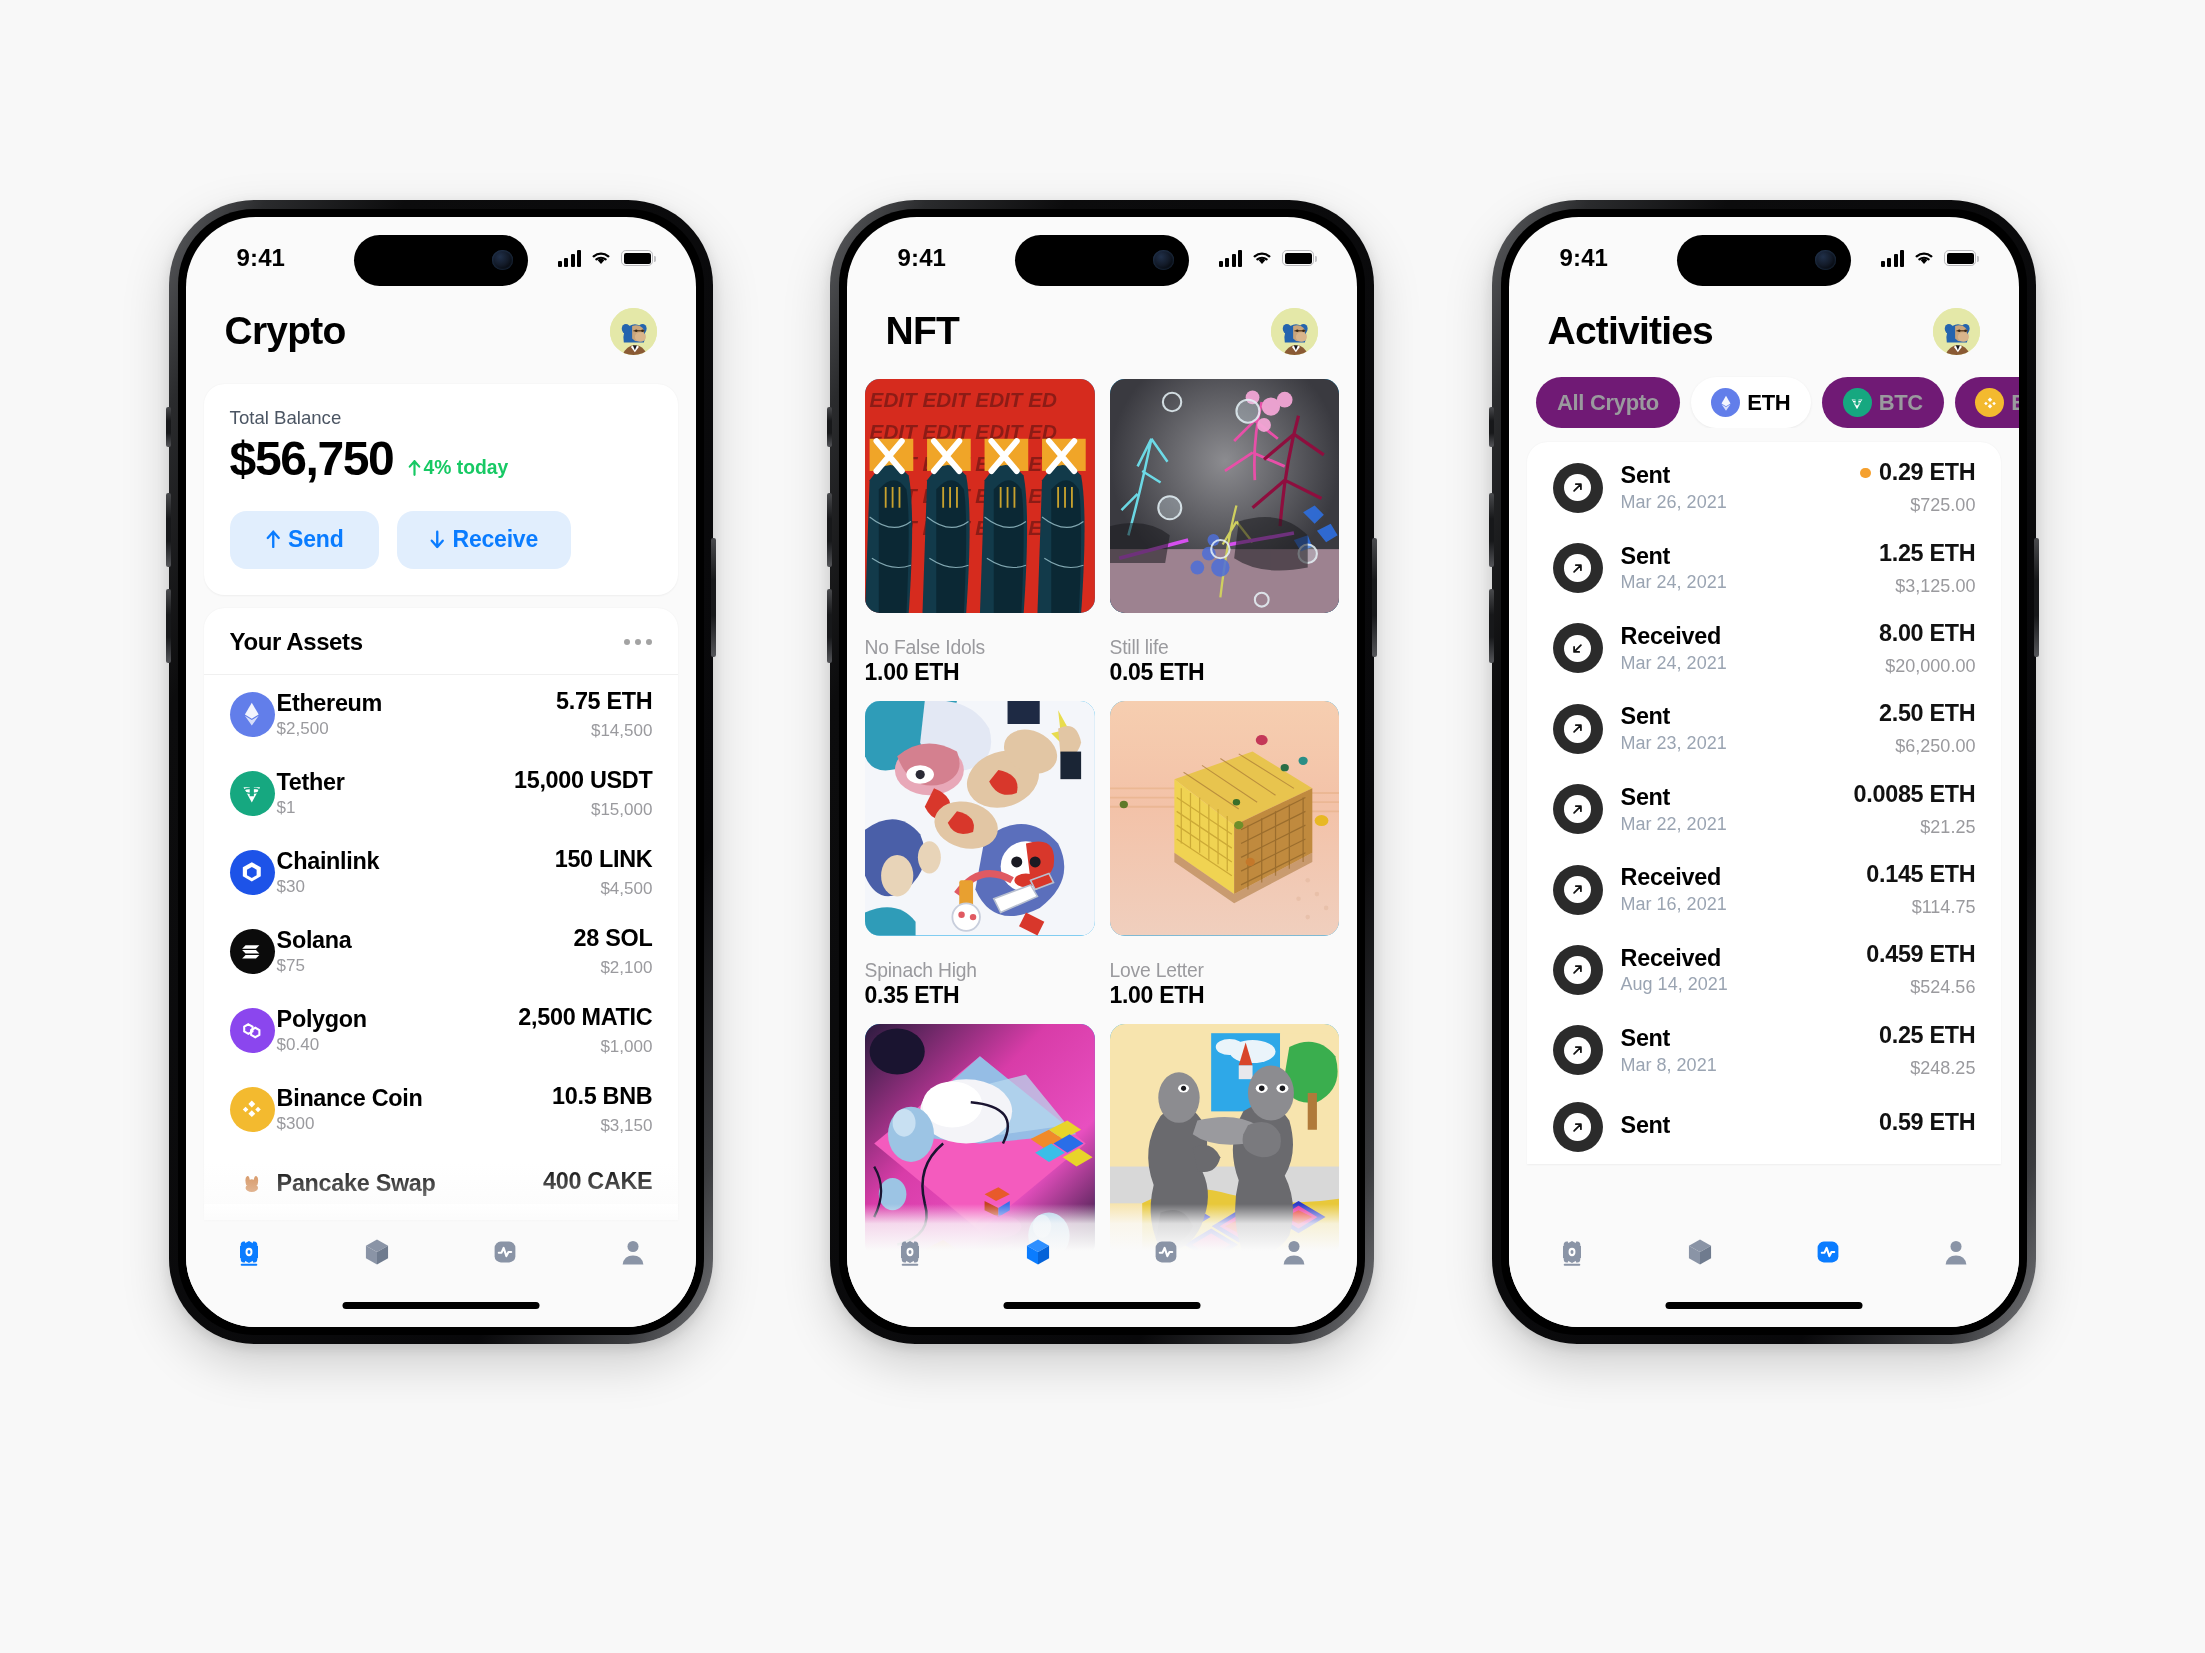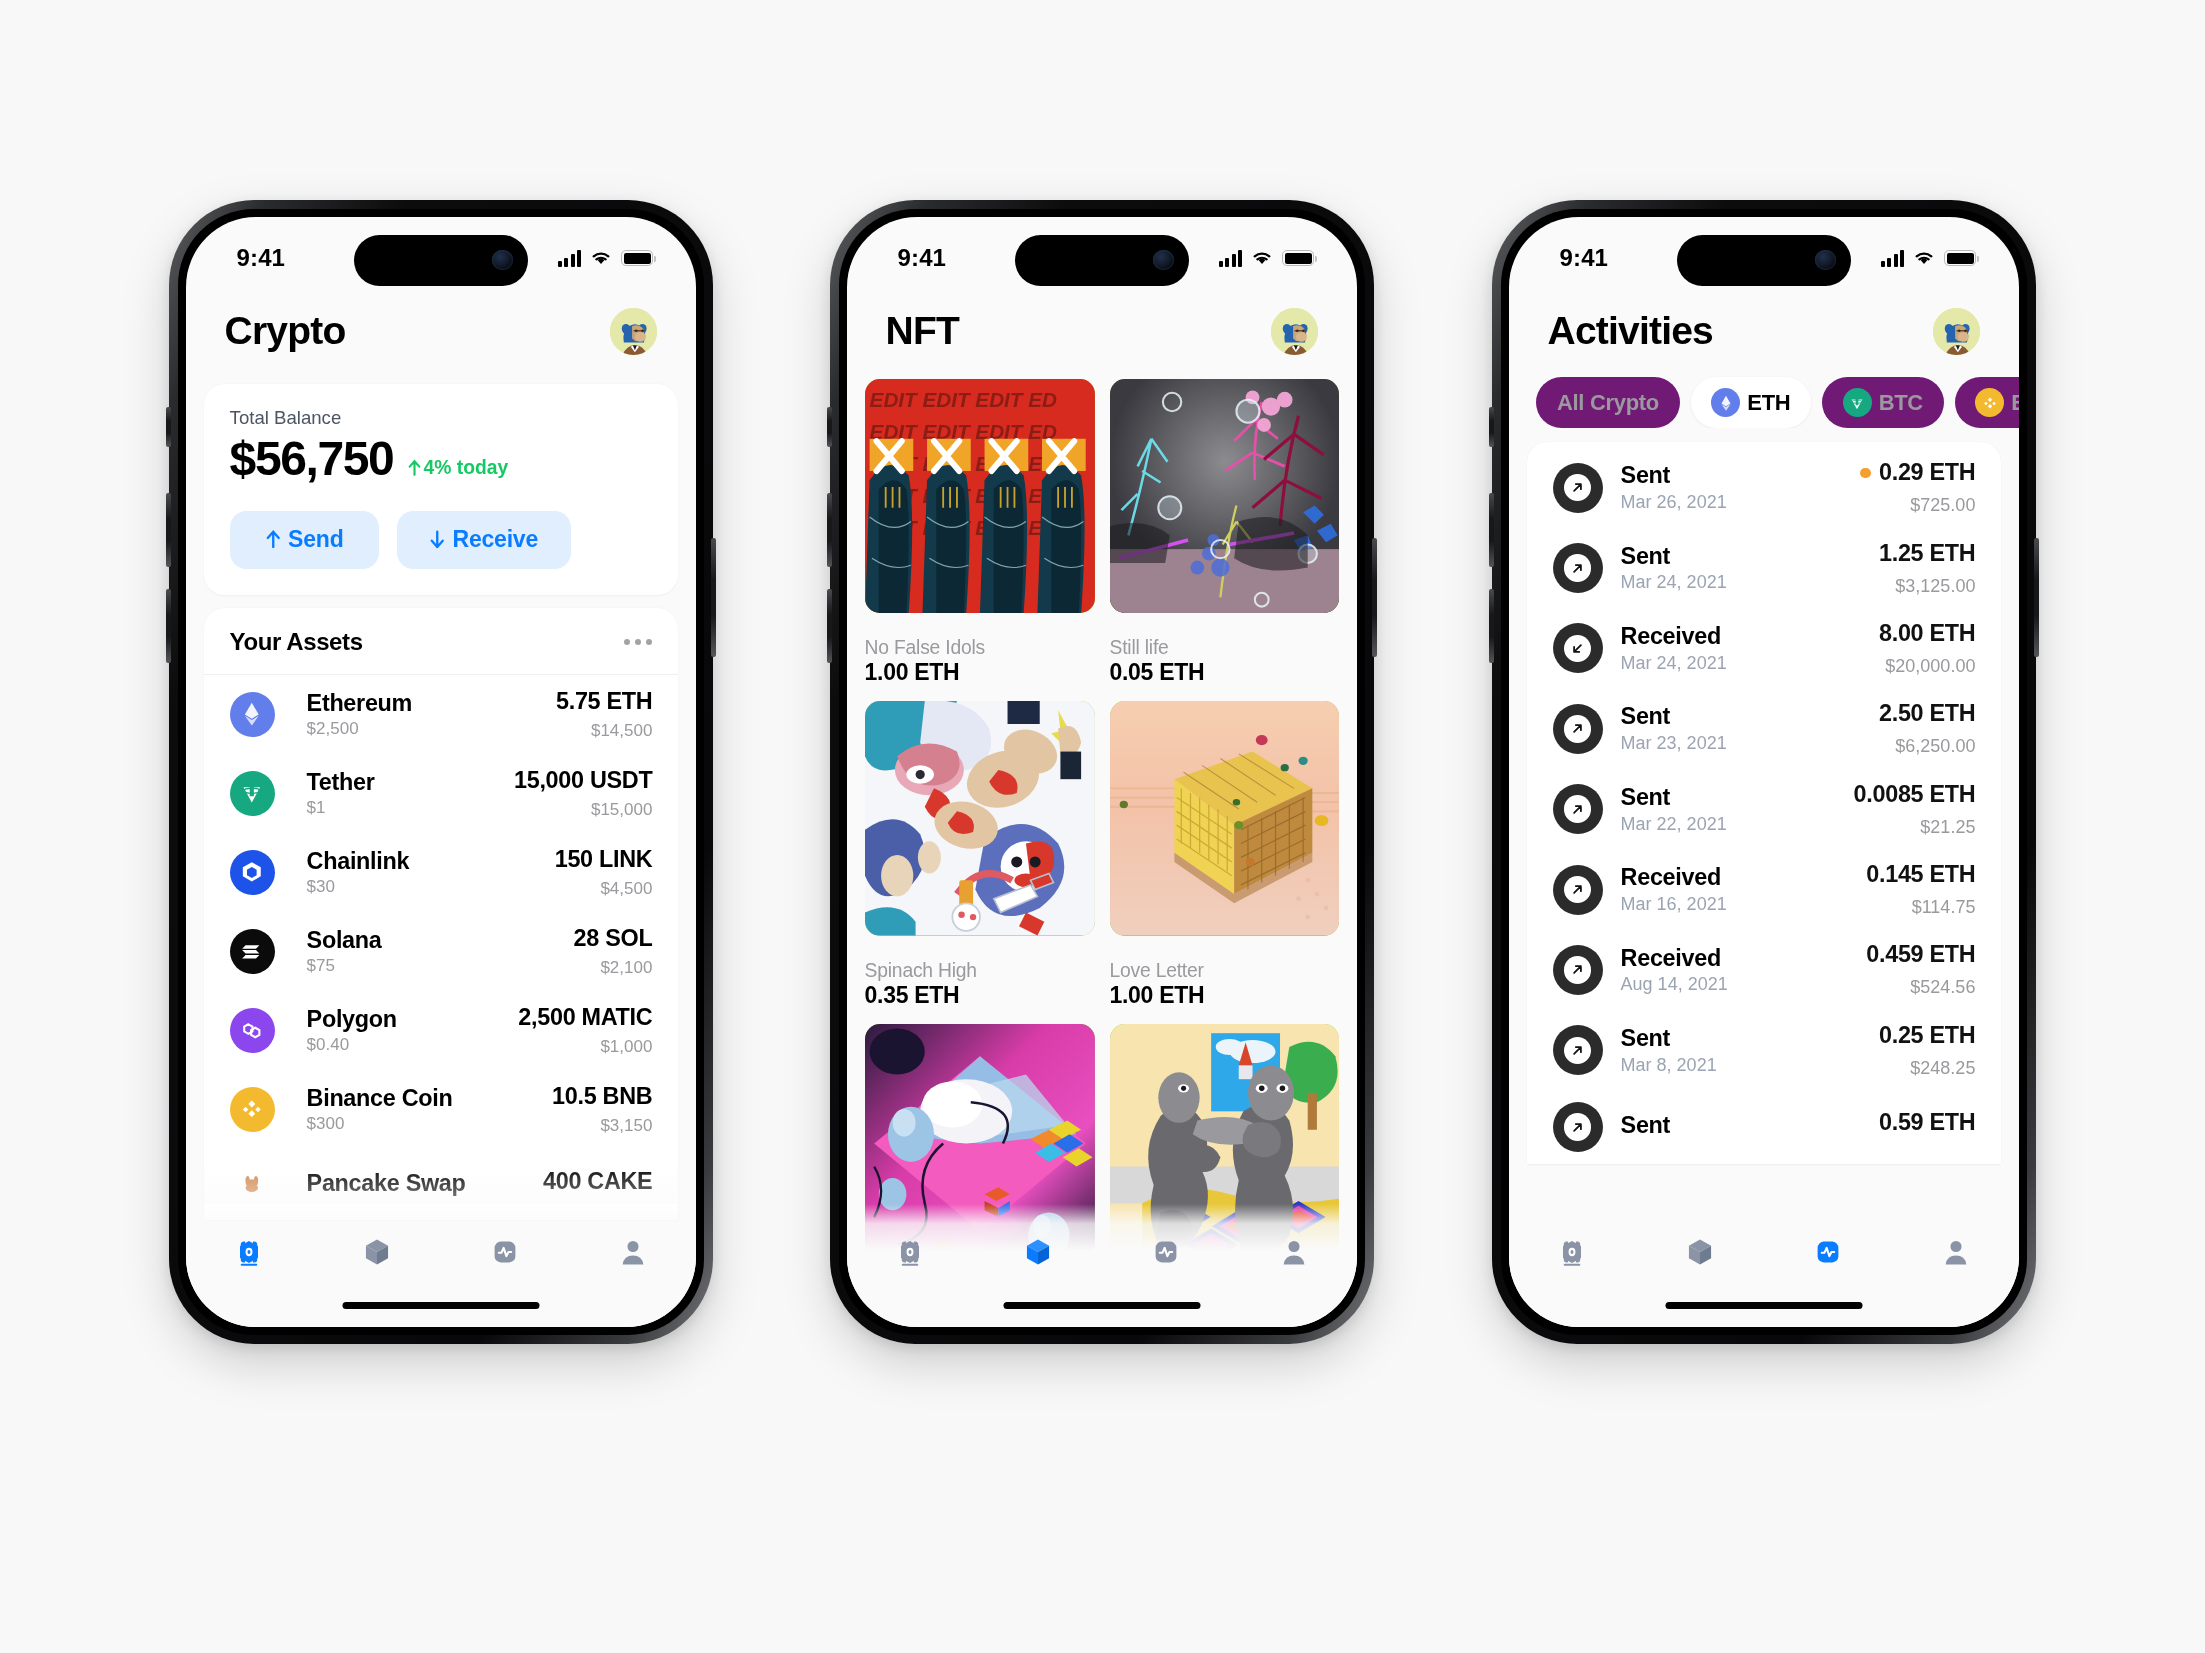--- a/index.html
+++ b/index.html
@@ -121,38 +121,38 @@
   }
   .assethdr {
     display:flex; align-items:center; justify-content:space-between;
     padding:19.3px 26px 18px 26px;
     border-bottom:1.1px solid #F0F0F0;
   }
   .assethdr h3 { font-size:24px; font-weight:700; letter-spacing:-0.4px; color:#000; }
   .dots { display:flex; gap:4.8px; }
   .dots i { width:6.2px;height:6.2px;border-radius:50%;background:#A3A3A3;display:block; }
 
-  .arow { display:flex; align-items:center; padding:13px 26px; gap:32px; }
+  .arow { display:flex; align-items:center; padding:13px 26px; gap:2px; }
   .acoin { width:45px;height:45px;border-radius:50%;flex:none;
            display:flex;align-items:center;justify-content:center; }
   .aname { flex:1; }
   .aname .n { font-size:23.4px; font-weight:700; letter-spacing:-0.3px; color:#000; }
   .aname .s { font-size:17px; color:#9A9A9E; margin-top:2.1px; }
   .aval { text-align:right; }
   .aval .n { font-size:23.4px; font-weight:700; letter-spacing:-0.3px; color:#000; }
   .aval .s { font-size:17px; color:#9A9A9E; margin-top:6px; }
 
   
   .nftgrid {
     display:grid; grid-template-columns:1fr 1fr; gap:15px 15px;
     padding:11px 18px 0 18px;
   }
   .nftcell .thumb {
     width:100%; aspect-ratio:1/1.02; border-radius:15px; overflow:hidden;
-    position:relative; background:#84cc16;
+    position:relative; background:#0ea5e9;
   }
   .nftcell .tt { font-size:19.3px; color:#9A9A9E; margin-top:24px; letter-spacing:-0.2px; }
   .nftcell .pp { font-size:23px; font-weight:700; color:#000; margin-top:0; letter-spacing:-0.3px; }
 
   
   .chips { display:flex; gap:11px; padding:9.6px 0 0 27.6px; overflow:hidden; }
   .chip {
     display:flex; align-items:center; gap:6.9px;
     height:51px; padding:0 20.7px; border-radius:26px;
     background:#701a75; font-size:22px; font-weight:700; color:#9A9A9E;

